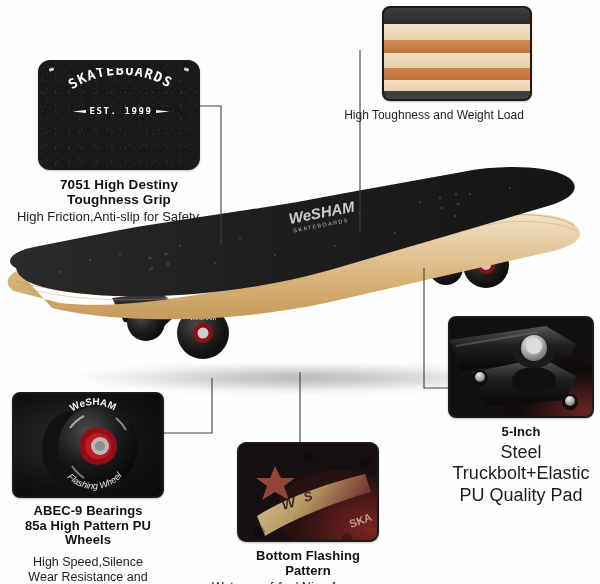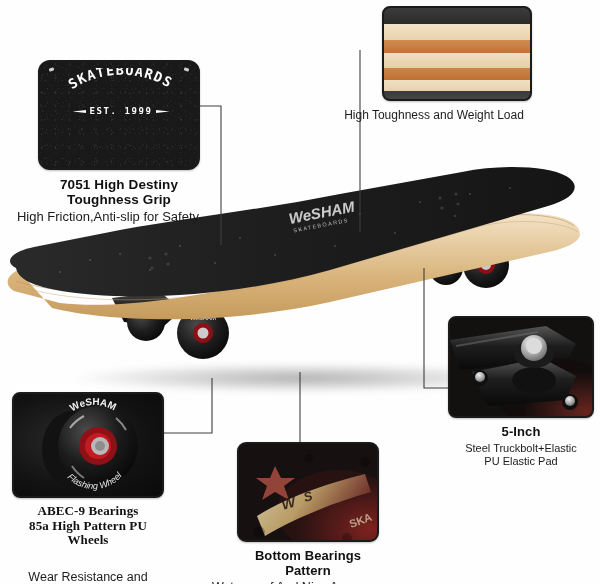--- a/index.html
+++ b/index.html
@@ -96,38 +96,38 @@
   .ply { position: absolute; left: 0; width: 150px; }
   #deck-callout .cap { margin-top: 7px; }
   #deck-callout .title { font-size: 13px; }
   #deck-callout .sub { font-size: 12px; white-space: nowrap; margin-left: -46px; }
 
   
   #wheel-callout { left: 12px; top: 392px; width: 152px; }
   #wheel-thumb { width: 152px; height: 106px; border-radius: 8px;
                  background: radial-gradient(ellipse at 38% 45%, #2a2a2a 0%, #121212 60%, #0a0a0a 100%); }
   #wheel-callout .cap { margin-top: 6px; }
-  #wheel-callout .title { font-size: 13px; font-family: Liberation Serif, serif; }
+  #wheel-callout .title { font-size: 13px; }
   #wheel-callout .sub { font-size: 12.5px; margin-top: 7px; }
 
   
   #print-callout { left: 237px; top: 442px; width: 142px; }
   #print-thumb { width: 142px; height: 100px; border-radius: 9px;
                  background: radial-gradient(ellipse at 60% 55%, #3a1d1d 0%, #1a1010 55%, #0d0a0a 100%); }
   #print-callout .cap { margin-top: 7px; }
   #print-callout .title { font-size: 13px; }
   #print-callout .sub { font-size: 12.5px; white-space: nowrap; margin-left: -25px; }
 
   
   #truck-callout { left: 448px; top: 316px; width: 146px; }
   #truck-thumb { width: 146px; height: 102px; border-radius: 8px;
                  background: radial-gradient(ellipse at 45% 40%, #2e2a2a 0%, #141010 60%, #0b0808 100%); }
   #truck-callout .cap { margin-top: 7px; }
   #truck-callout .title { font-size: 13px; }
-  #truck-callout .sub { font-size: 11px; }
+  #truck-callout .sub { font-size: 18px; }
 
   
   #board { position: absolute; left: 0; top: 150px; width: 600px; height: 250px; z-index: 3; }
 </style>
 </head>
 <body>
 
 <div id="stage">
 
   <svg id="lines" viewBox="0 0 600 584" preserveAspectRatio="none">
@@ -318,21 +318,21 @@
           <textPath href="#wbot" startOffset="50%" text-anchor="middle">Flashing Wheel</textPath>
         </text>
       </svg>
     </div>
     <div class="cap">
       <div class="title">
         <span>ABEC-9 Bearings</span><br>
         <span>85a High Pattern PU Wheels</span>
       </div>
       <div class="sub">
-        <br>
+        <span>High Speed,Silence</span><br>
         <span>Wear Resistance and Smooth</span>
       </div>
     </div>
   </div>
 
   <div class="callout" id="print-callout">
     <div class="thumb" id="print-thumb">
       <svg viewBox="0 0 142 100" width="142" height="100">
         <defs>
           <linearGradient id="bannerG" x1="0" y1="0" x2="1" y2=".4">
@@ -357,21 +357,21 @@
         <g opacity=".25" fill="#000">
           <circle cx="20" cy="88" r="6"></circle>
             <circle cx="126" cy="18" r="5"></circle>
           <circle cx="70" cy="14" r="4"></circle>
             <circle cx="108" cy="94" r="5"></circle>
         </g>
       </svg>
     </div>
     <div class="cap">
       <div class="title">
-        <span>Bottom Bearings Pattern</span>
+        <span>Bottom Flashing Pattern</span>
       </div>
       <div class="sub">Waterproof And Nice Appearance</div>
     </div>
   </div>
 
   <div class="callout" id="truck-callout">
     <div class="thumb" id="truck-thumb">
       <svg viewBox="0 0 146 102" width="146" height="102">
         <defs>
           <linearGradient id="metG" x1="0" y1="0" x2="0" y2="1">
@@ -403,18 +403,18 @@
         <circle cx="120" cy="83" r="5" fill="url(#boltG)"></circle>
         <path d="M6,28 L88,14" stroke="#6e6e6e" stroke-width="2" opacity=".55" fill="none"></path>
       </svg>
     </div>
     <div class="cap">
       <div class="title">
         <span>5-Inch</span><br>
       </div>
       <div class="sub">
         <span>Steel Truckbolt+Elastic</span><br>
-        <span>PU Elastic Pad</span>
+        <span>PU Quality Pad</span>
       </div>
     </div>
   </div>
 
 </div>
 
 </body></html>

